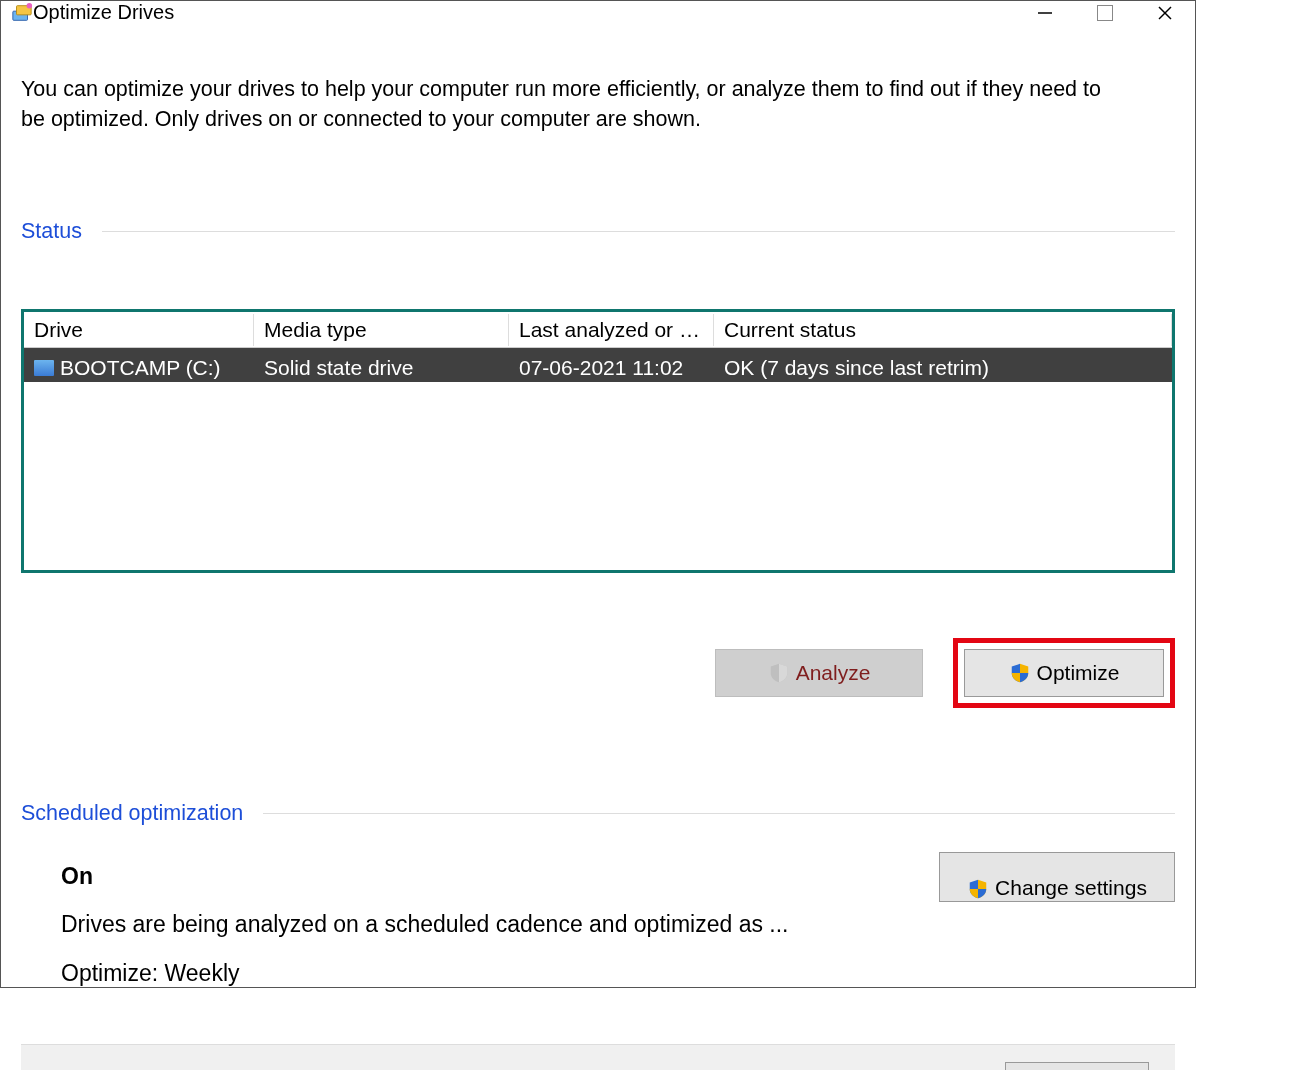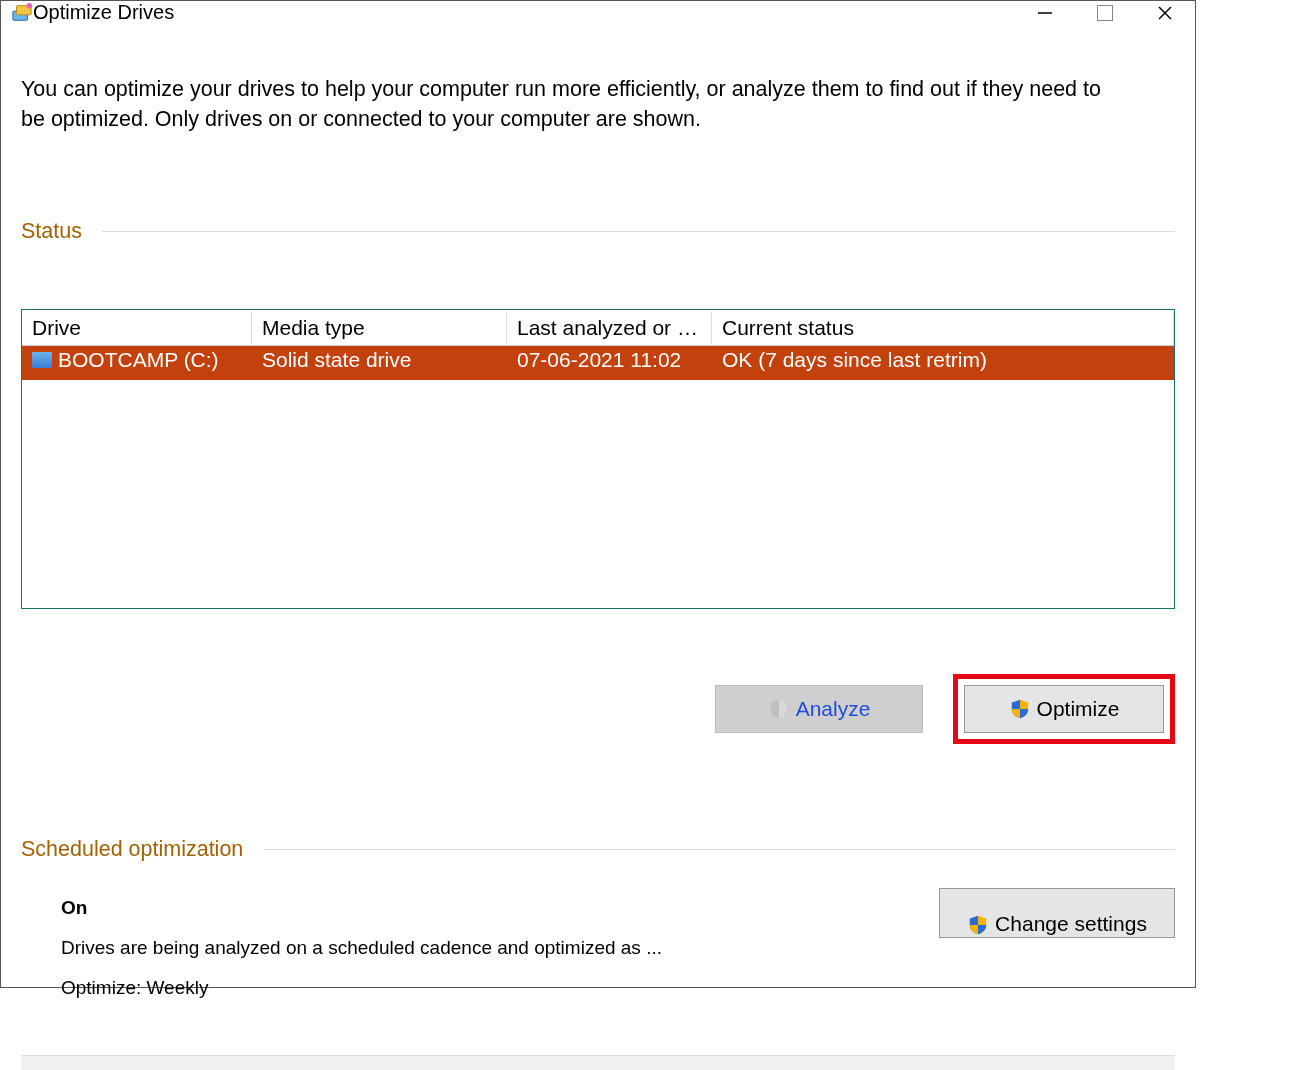--- a/index.html
+++ b/index.html
@@ -64,53 +64,53 @@
     max-width: 1100px;
   }
   .section-head {
     display: flex;
     align-items: center;
     gap: 20px;
     margin-bottom: 18px;
   }
   .section-label {
     font-size: 21.5px;
-    color: #a16207;
+    color: #1d4ed8;
     white-space: nowrap;
   }
   .section-rule {
     flex: 1 1 auto;
     height: 1px;
     background: #ddd;
   }
   .drive-table {
-    border: 1px solid #0f766e;
+    border: 3px solid #0f766e;
     width: 100%;
-    height: 300px;
+    height: 264px;
     font-size: 21px;
   }
   .drive-header {
     display: flex;
     height: 36px;
     align-items: center;
     border-bottom: 1px solid #ccc;
     color: #000;
   }
   .drive-header .col {
     padding: 4px 10px;
     border-right: 1px solid #ddd;
     white-space: nowrap;
     overflow: hidden;
     text-overflow: ellipsis;
   }
   .drive-row {
     display: flex;
     height: 34px;
-    align-items: flex-start;
-    background: #c2410c;
+    align-items: flex-end;
+    background: #404040;
     color: #fff;
   }
   .drive-row .col {
     padding: 2px 10px;
     white-space: nowrap;
     overflow: hidden;
     text-overflow: ellipsis;
   }
   .col-drive { width: 230px; display:flex; align-items:center; gap:6px;}
   .col-media { width: 255px; }
@@ -136,21 +136,21 @@
     background: #e5e5e5;
     font-size: 21px;
     display: inline-flex;
     align-items: center;
     justify-content: center;
     gap: 6px;
     cursor: pointer;
   }
   .btn.disabled {
     background: #cfcfcf;
-    color: #1d4ed8;
+    color: #7f1d1d;
     border-color: #bdbdbd;
     cursor: default;
     margin-left: 9px;
   }
   .highlight-box {
     border: 5px solid #e30613;
     padding: 6px;
     display: inline-flex;
   }
   .highlight-box .btn { min-width: 200px; }
@@ -159,21 +159,21 @@
     margin-top: 46px;
   }
   .sched-body {
     display: flex;
     margin-top: 26px;
     gap: 30px;
   }
   .sched-left {
     flex: 1 1 auto;
     padding-left: 40px;
-    font-size: 19px;
+    font-size: 23px;
     line-height: 2.1;
   }
   .sched-on {
     font-weight: 700;
   }
   .sched-right {
     flex: 0 0 auto;
   }
   .settings-btn {
     min-width: 236px;

